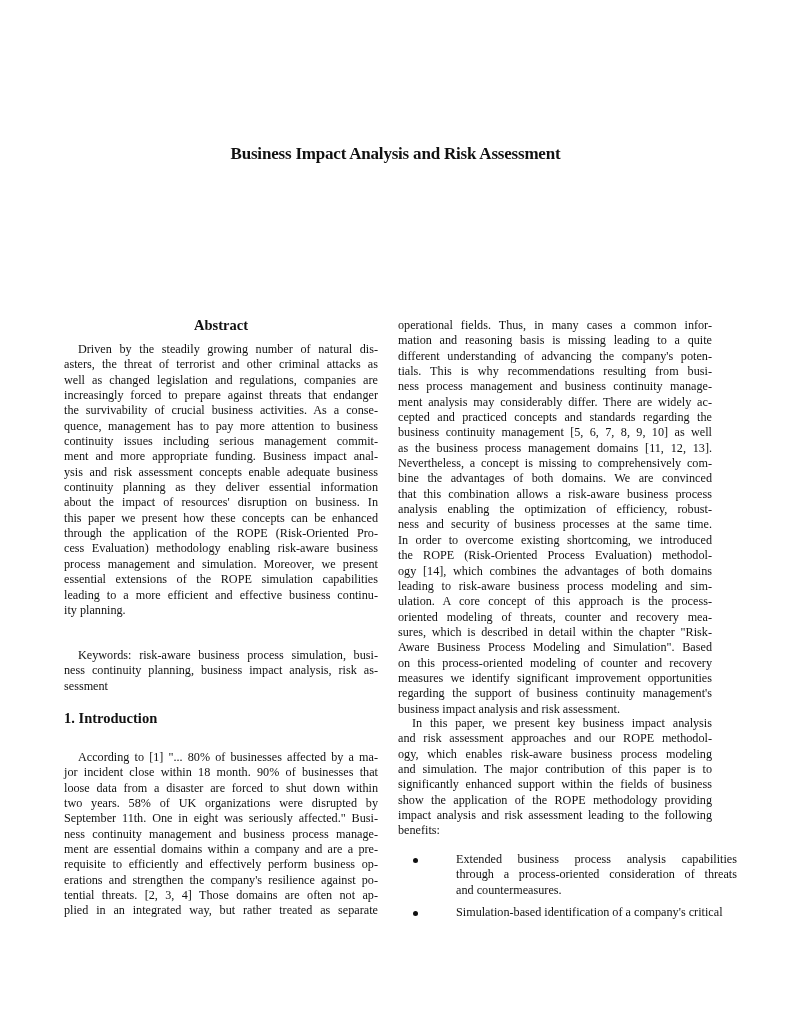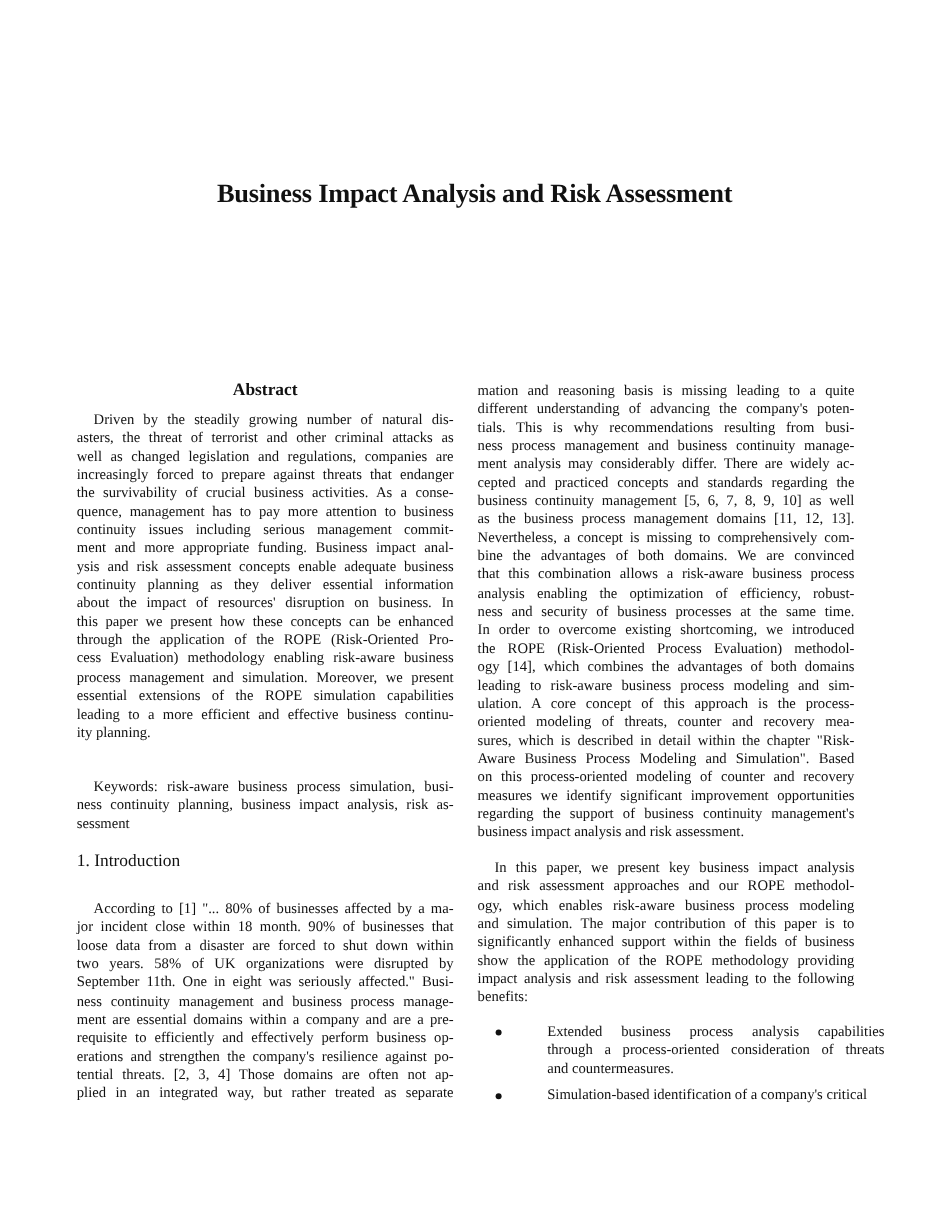--- a/index.html
+++ b/index.html
@@ -1,25 +1,25 @@
 <!DOCTYPE html>
 <html><head>
   <meta charset="utf-8">
   <style>
     html, body { margin: 0; padding: 0; background: #ffffff; }
     body { width: 791px; height: 1024px; position: relative; overflow: hidden;
            font-family: "Liberation Serif", "DejaVu Serif", serif; color: #111; }
     .title { position: absolute; left: 0; width: 791px; top: 133px; text-align: center;
-             font-weight: bold; font-size: 22px; letter-spacing: -0.2px; }
+             font-weight: bold; font-size: 17px; letter-spacing: -0.2px; }
     .col { position: absolute; width: 314px; }
     .col-left { left: 64px; top: 0; }
     .col-right { left: 398px; top: 0; }
     .h-abstract { position: absolute; left: 64px; width: 314px; top: 317px; text-align: center;
                   font-weight: bold; font-size: 14.5px; }
-    .h-intro { position: absolute; left: 64px; top: 710px; font-weight: normal; font-size: 14.5px; }
+    .h-intro { position: absolute; left: 64px; top: 710px; font-weight: bold; font-size: 14.5px; }
     .lines { position: absolute; left: 0; width: 314px; }
     .line { height: 15.35px; line-height: 15.35px; font-size: 12.2px; white-space: nowrap;
             text-align: justify; text-align-last: justify; overflow: visible; }
     .line.last { text-align-last: left; }
     .line.indent { padding-left: 14px; }
     .it { }
     .abstract-lines { top: 342px; }
     .keywords-lines { top: 648px; }
     .intro-lines { top: 750px; }
     .right-lines1 { top: 318px; }
@@ -77,20 +77,21 @@
       <div class="line">erations and strengthen the company's resilience against po-</div>
       <div class="line">tential threats. [2, 3, 4] Those domains are often not ap-</div>
       <div class="line">plied in an integrated way, but rather treated as separate</div>
     </div>
   </div>
 
   <div class="h-intro">1. Introduction</div>
 
   <div class="col col-right">
     <div class="lines right-lines1">
+      <div class="line">operational fields. Thus, in many cases a common infor-</div>
       <div class="line">mation and reasoning basis is missing leading to a quite</div>
       <div class="line">different understanding of advancing the company's poten-</div>
       <div class="line">tials. This is why recommendations resulting from busi-</div>
       <div class="line">ness process management and business continuity manage-</div>
       <div class="line">ment analysis may considerably differ. There are widely ac-</div>
       <div class="line">cepted and practiced concepts and standards regarding the</div>
       <div class="line">business continuity management [5, 6, 7, 8, 9, 10] as well</div>
       <div class="line">as the business process management domains [11, 12, 13].</div>
       <div class="line">Nevertheless, a concept is missing to comprehensively com-</div>
       <div class="line">bine the advantages of both domains. We are convinced</div>

